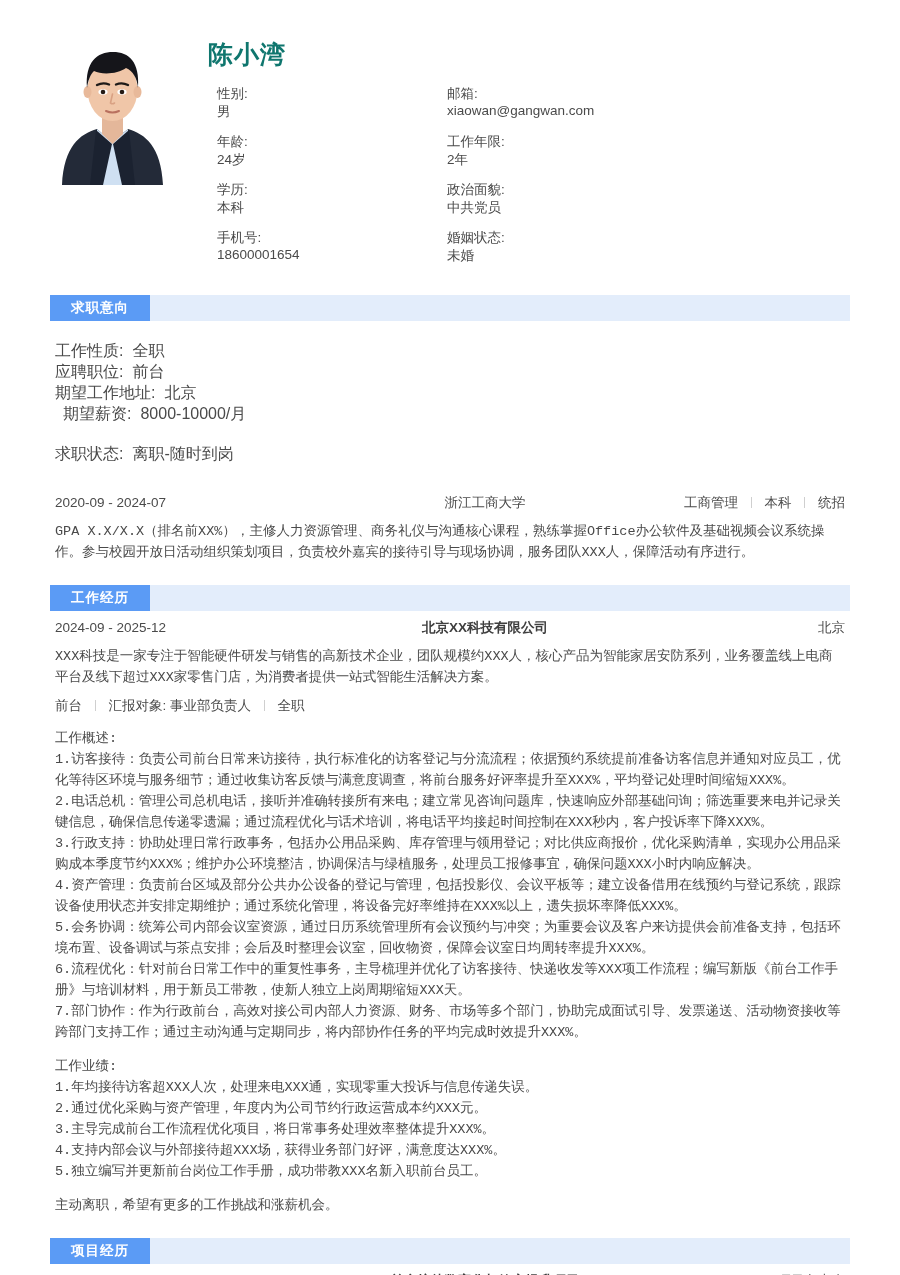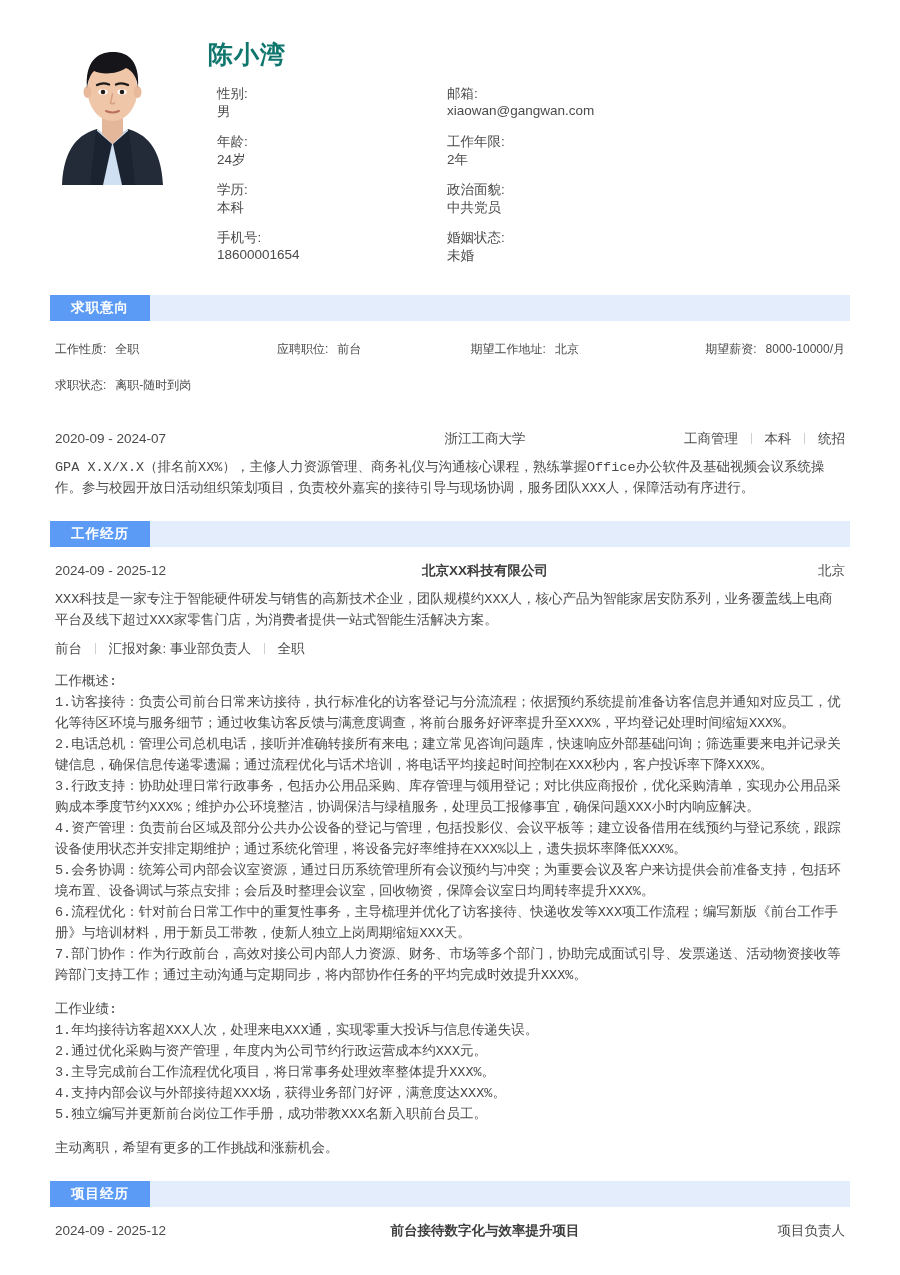--- a/index.html
+++ b/index.html
@@ -87,39 +87,40 @@
     letter-spacing: 1px;
     display: flex;
     align-items: center;
     justify-content: center;
   }
 
   
   .intent-block { padding: 16px 5px 2px 5px; }
   .intent-row {
     display: flex;
-    font-size: 12px;
+    font-size: 16px;
     margin-bottom: 19px;
+    flex-direction: column;
   }
   .intent-cell { display: flex; align-items: baseline; white-space: nowrap; }
   .intent-cell .k { color: #4a4a4a; }
   .intent-cell .v { margin-left: 9px; color: #4a4a4a; }
   .c1 { width: 235px; }
   .c2 { width: 205px; }
   .c3 { width: 240px; }
   .c4 { width: auto; margin-left: 8px; }
 
   
   .entry { padding: 0 5px; }
   .entry-top {
     display: flex;
     align-items: baseline;
     font-size: 13.5px;
     color: #4a4a4a;
-    margin-top: 15px;
+    margin-top: 8px;
     margin-bottom: 9px;
   }
   .et-left { width: 310px; }
   .et-mid  { flex: 1; text-align: center; font-weight: normal; }
   .et-right{ width: 240px; text-align: right; }
   .et-mid.bold { font-weight: bold; color: #3f3f3f; }
 
   .meta-sep {
     display: inline-block;
     width: 1px;

